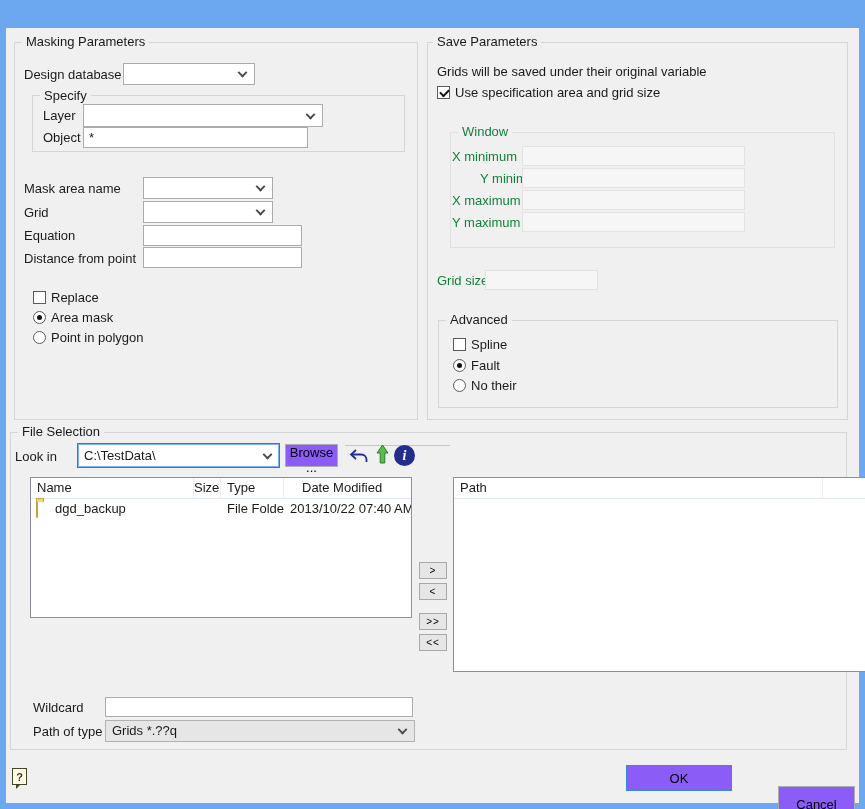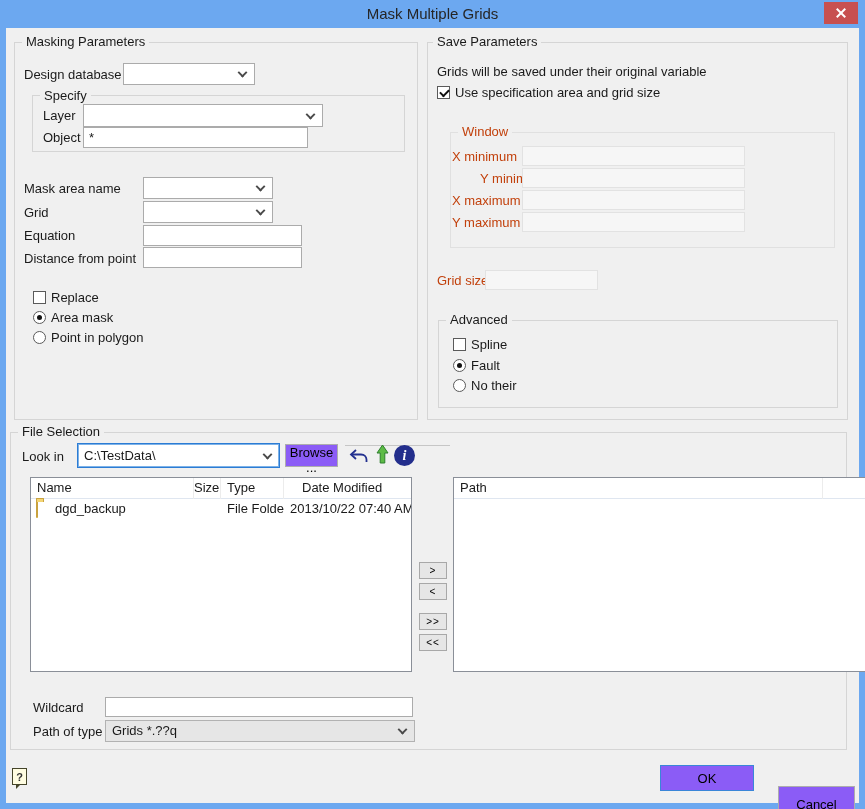--- a/index.html
+++ b/index.html
@@ -12,21 +12,21 @@
   .close-btn { position:absolute; right:7px; top:2px; width:34px; height:22px; background:#C75050; cursor:pointer; }
   .close-x { position:absolute; left:50%; top:50%; width:12px; height:12px; transform:translate(-50%,-50%); }
   .close-x::before,.close-x::after { content:""; position:absolute; left:5px; top:0; width:2px; height:12px; background:#fff; }
   .close-x::before { transform:rotate(45deg);} .close-x::after { transform:rotate(-45deg);}
 
   .client { position:absolute; left:6px; top:28px; width:853px; height:775px; background:#F0F0F0; }
 
   .group { position:absolute; border:1px solid #d5d5d5; }
   .group-label { position:absolute; background:#F0F0F0; padding:0 4px; white-space:nowrap; }
   .lbl { position:absolute; white-space:nowrap; }
-  .lbl.dis, .group-label.dis { color:#c2410c; }
+  .lbl.dis, .group-label.dis { color:#15803d; }
   .group.dis { border-color:#e0e0e0; }
 
   .combo { position:absolute; background:#fff; border:1px solid #ababab; }
   .combo .val { position:absolute; left:6px; top:0; right:20px; line-height:22px; overflow:hidden; white-space:nowrap; }
   .chev { position:absolute; right:8px; top:50%; width:7px; height:7px; border-right:2px solid #4a4a4a; border-bottom:2px solid #4a4a4a; transform:translateY(-70%) rotate(45deg); }
   .combo.focus { border:1px solid #2c7cd4; box-shadow: inset 0 0 0 1px #7db2e8; }
   .combo.gray { background:#e6e6e6; border-color:#b2b2b2; }
 
   .txt { position:absolute; background:#fff; border:1px solid #ababab; font-family:"Liberation Sans",sans-serif; font-size:13px; padding:0 5px; color:#1a1a1a; }
   .txt.dis { background:#f6f6f6; border-color:#e2e2e2; }
@@ -58,26 +58,20 @@
   .icon-btn { position:absolute; cursor:pointer; }
   .info-circle { width:21px; height:21px; border-radius:50%; background:#232E8C; color:#fff; text-align:center; line-height:21px; font-family:"Liberation Serif", serif; font-style:italic; font-weight:bold; font-size:14px; }
 
   .help-ic { position:absolute; left:6px; top:740px; width:15px; height:17px; background:#FFFDE1; border:1px solid #45452a; text-align:center; line-height:16px; font-size:11px; font-weight:bold; color:#333; cursor:pointer; }
   .help-ic::after { content:""; position:absolute; left:3px; bottom:-5px; width:0; height:0; border-style:solid; border-width:5px 5px 0 0; border-color:#45452a transparent transparent transparent; }
 </style>
 </head>
 <body>
 
 <div class="window">
-  <div class="titlebar">
-    <span class="title">Mask Multiple Grids</span>
-    <div class="close-btn">
-      <span class="close-x"></span>
-    </div>
-  </div>
 
   <div class="client">
 
     <div class="group" style="left:8px; top:14px; width:404px; height:378px;"></div>
     <span class="group-label" style="left:16px; top:6px;">Masking Parameters</span>
 
     <span class="lbl" style="left:18px; top:39px;">Design database</span>
     <div class="combo" style="left:117px; top:35px; width:132px; height:22px;">
       <span class="val"></span>
       <span class="chev"></span>
@@ -162,42 +156,42 @@
       <span class="txtlbl">Fault</span>
     </div>
     <div class="checkrow" style="left:447px; top:350px;">
       <span class="rb"></span>
       <span class="txtlbl">No their</span>
     </div>
 
     <div class="group" style="left:4px; top:404px; width:837px; height:318px;"></div>
     <span class="group-label" style="left:12px; top:396px;">File Selection</span>
 
-    <span class="lbl" style="left:16px; top:421px;">Look in</span>
+    <span class="lbl" style="left:9px; top:421px;">Look in</span>
     <div class="combo focus" style="left:71px; top:415px; width:203px; height:25px;">
       <span class="val" style="line-height:23px;">C:\TestData\</span>
       <span class="chev"></span>
     </div>
     <button class="btn" style="left:279px; top:416px; width:53px; height:23px;">Browse ...</button>
 
     <div class="tool-sep" style="left:339px; top:417px; width:105px;"></div>
     <div class="icon-btn" style="left:343px; top:421px;">
       <svg width="20" height="15" viewBox="0 0 20 15">
         <path d="M7 1 L2 5.5 L7 10" fill="none" stroke="#23308F" stroke-width="1.8"></path>
         <path d="M2.5 5.5 H12 C15.6 5.5 17.5 8 17.5 10.8 V13" fill="none" stroke="#23308F" stroke-width="1.8"></path>
       </svg>
     </div>
     <div class="icon-btn" style="left:370px; top:416px;">
       <svg width="13" height="21" viewBox="0 0 13 21">
         <path d="M6.5 1 L12 9 H8.8 V19 H4.2 V9 H1 Z" fill="#5DBB46" stroke="#2D7F2D" stroke-width="1"></path>
       </svg>
     </div>
     <div class="icon-btn info-circle" style="left:388px; top:417px;">i</div>
 
-    <div class="list" style="left:24px; top:449px; width:382px; height:195px;">
+    <div class="list" style="left:24px; top:449px; width:382px; height:141px;">
       <div class="list-header">
         <span class="hcell" style="width:163px;">Name</span>
         <span class="hcell right" style="width:27px;">Size</span>
         <span class="hcell" style="width:63px;">Type</span>
         <span class="hcell last" style="flex:1;">Date Modified</span>
       </div>
       <div class="lrow">
         <span style="width:24px; display:inline-block;"><span class="folder-ic"></span></span>
         <span class="rcell" style="width:139px; padding-left:0;">dgd_backup</span>
         <span class="rcell" style="width:27px; text-align:right; padding-left:0; padding-right:5px;"></span>
@@ -221,17 +215,17 @@
     <span class="lbl" style="left:27px; top:672px;">Wildcard</span>
     <input class="txt" style="left: 99px; top: 669px; width: 308px; height: 20px;" value="">
 
     <span class="lbl" style="left:27px; top:696px;">Path of type</span>
     <div class="combo gray" style="left:99px; top:692px; width:310px; height:22px;">
       <span class="val" style="line-height:20px;">Grids *.??q</span>
       <span class="chev"></span>
     </div>
 
     <div class="help-ic">?</div>
-    <button class="btn default" style="left:654px; top:737px; width:94px; height:26px;">OK</button>
+    <button class="btn default" style="left:620px; top:737px; width:106px; height:26px;">OK</button>
     <button class="btn" style="left:772px; top:758px; width:77px; height:36px;">Cancel</button>
 
   </div>
 </div>
 
 </body></html>

